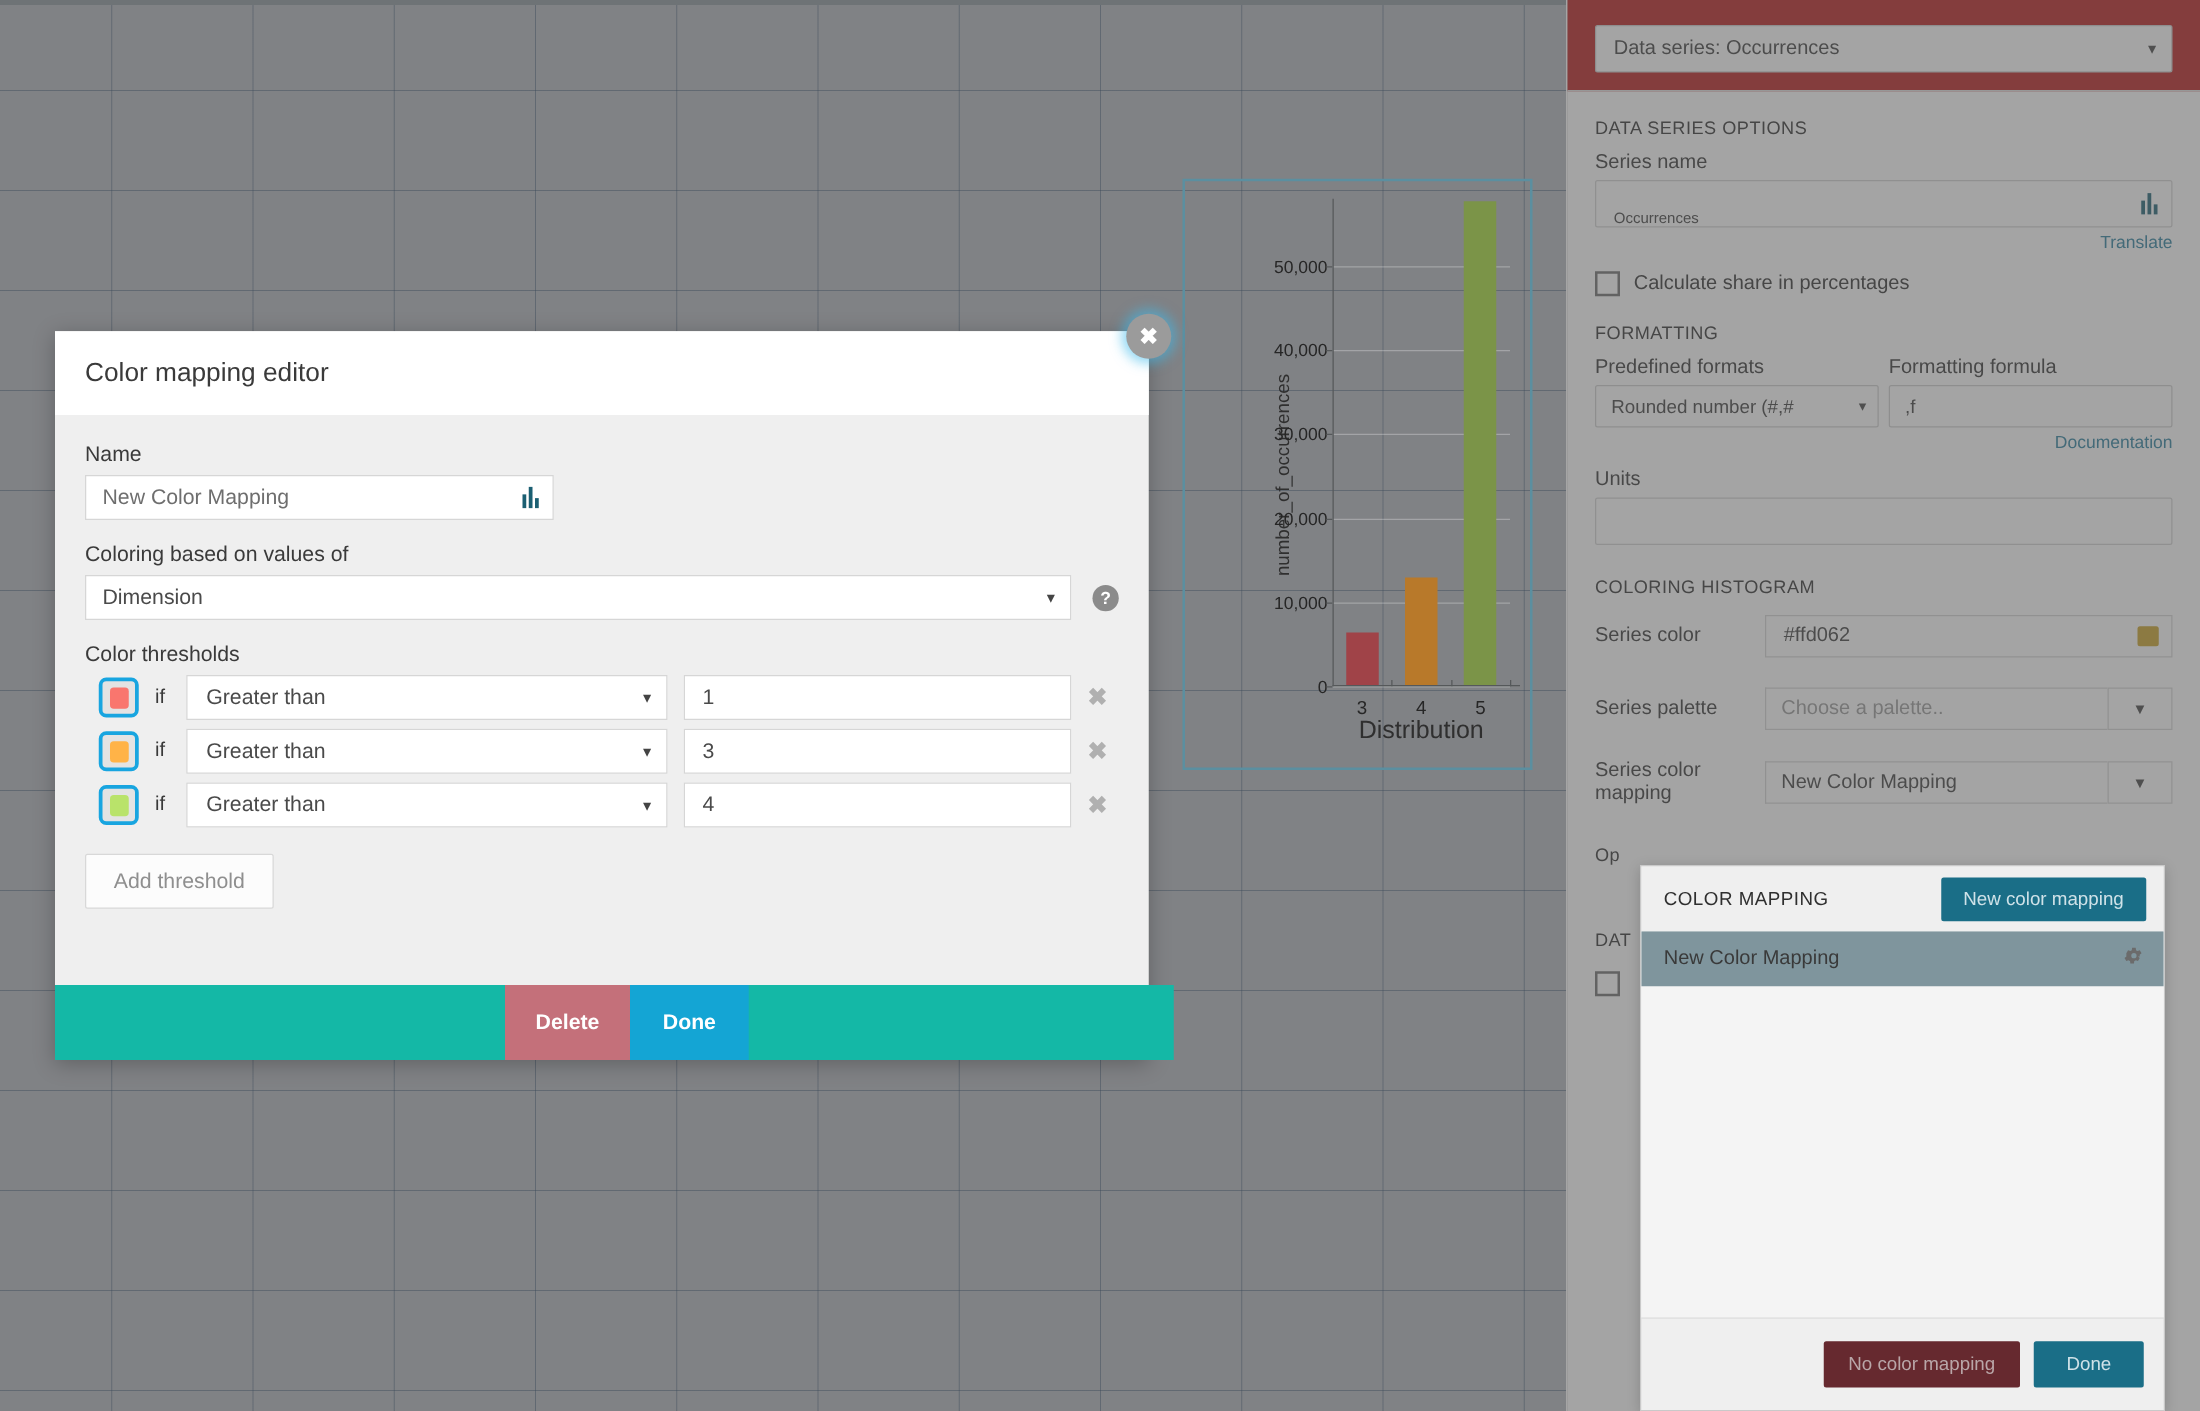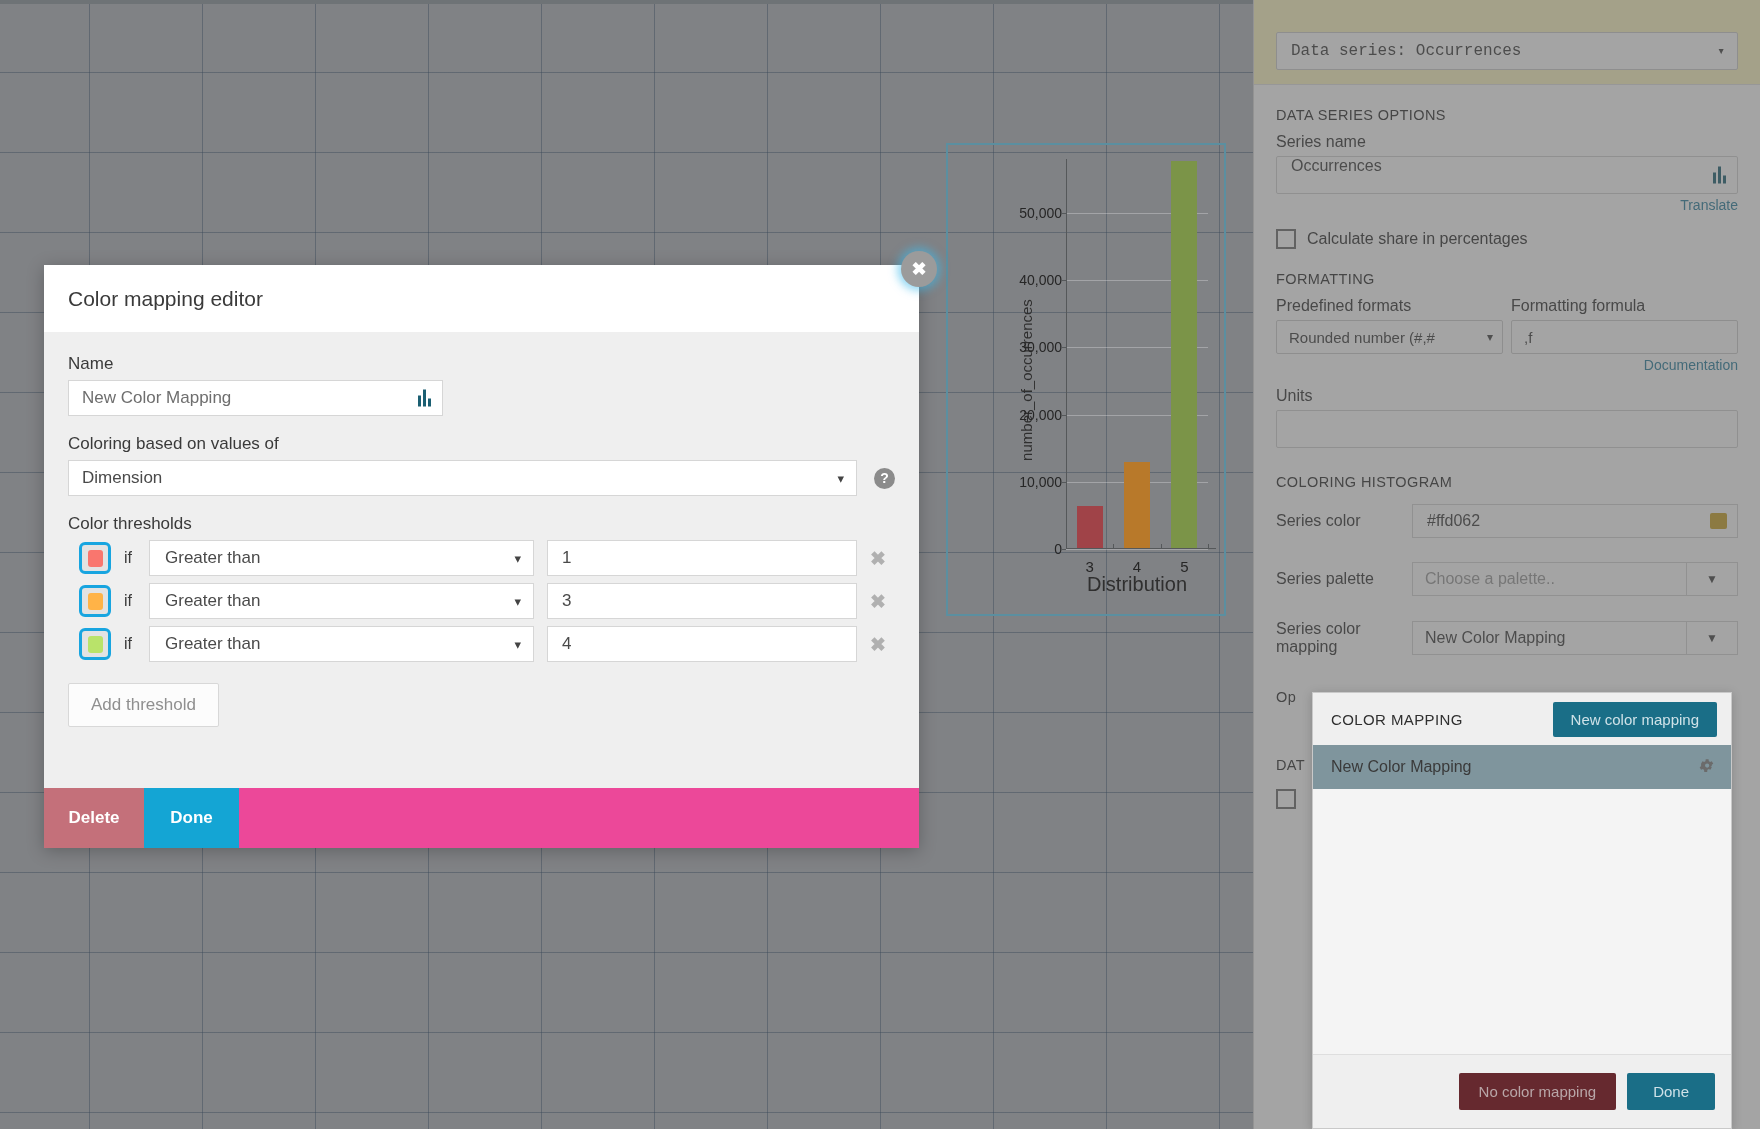--- a/index.html
+++ b/index.html
@@ -44,31 +44,31 @@
   .xtickmark{position:absolute;bottom:0;width:1px;height:5px;background:#55585a;}
   #xlab{position:absolute;left:118px;top:428px;width:142px;text-align:center;color:#2f2f2f;font-size:20px;}
 
   
   #right-panel{
     position:absolute;left:1253px;top:0;width:507px;height:1129px;
     background:#fff;box-sizing:border-box;border-left:1px solid #d9d9d9;
   }
   #right-dim{position:absolute;left:1253px;top:0;width:507px;height:1129px;background:rgba(90,90,90,.55);pointer-events:none;}
   .rp-pad{padding:0 22px;}
-  .rp-topbar{padding:32px 22px 14px 22px;border-bottom:1px solid #e2e2e2;background:#fef9c3;font-family:Liberation Mono, monospace;}
+  .rp-topbar{padding:20px 22px 14px 22px;border-bottom:1px solid #e2e2e2;background:#b91c1c;}
   .select-box{
     position:relative;height:38px;border:1px solid #cfcfcf;background:#fff;border-radius:2px;
     display:flex;align-items:center;padding:0 34px 0 14px;color:#3c3c3c;font-size:16px;box-sizing:border-box;
   }
   .select-box .chev{position:absolute;right:12px;top:50%;transform:translateY(-50%);color:#444;font-size:13px;}
   .sect-title{font-size:14.5px;letter-spacing:.4px;color:#2f2f2f;margin:22px 0 10px 0;}
   .fld-label{font-size:16px;color:#333;margin:0 0 5px 0;}
   .txt-input{
     position:relative;height:38px;border:1px solid #d3d3d3;background:#fff;border-radius:2px;
-    display:flex;align-items:flex-start;padding:0 40px 0 14px;color:#3c3c3c;font-size:16px;box-sizing:border-box;
+    display:flex;align-items:flex-end;padding:0 40px 0 14px;color:#3c3c3c;font-size:12px;box-sizing:border-box;
   }
   .link{color:#2a7f9e;font-size:14px;text-align:right;display:block;margin-top:3px;}
   .chk-row{display:flex;align-items:center;gap:11px;margin-top:16px;}
   .chkbox{width:20px;height:20px;border:2px solid #6d6d6d;background:transparent;box-sizing:border-box;}
   .chk-label{font-size:16px;color:#2f2f2f;}
   .two-col{display:flex;gap:8px;}
   .two-col > div{flex:1;}
   .sel-sm{
     position:relative;height:34px;border:1px solid #cfcfcf;background:#fff;border-radius:2px;
     display:flex;align-items:center;padding:0 28px 0 12px;color:#3c3c3c;font-size:15px;box-sizing:border-box;
@@ -114,21 +114,21 @@
   .btn-primary{background:#1a6e87;color:#cfe2e8;font-size:15px;padding:10px 26px;border:none;border-radius:2px;}
 
   
   #modal{
     position:absolute;left:44px;top:265px;width:875px;height:583px;
     background:#efefef;box-shadow:0 3px 16px rgba(0,0,0,.25);
   }
   #modal-head{height:67px;background:#fff;display:flex;align-items:center;padding:0 24px;box-sizing:border-box;}
   #modal-title{font-size:21px;color:#3a3a3a;}
   #modal-body{padding:22px 24px 0 24px;}
-  #modal-foot{position:absolute;left:0;bottom:0;width:875px;height:60px;background:#ec4899;display:flex;justify-content:flex-start;}
+  #modal-foot{position:absolute;left:0;bottom:0;width:875px;height:60px;background:#14b8a6;display:flex;justify-content:center;padding-left:20px;}
   #btn-delete{width:100px;background:#c4707a;color:#fff;font-size:17px;font-weight:bold;display:flex;align-items:center;justify-content:center;}
   #btn-done{width:95px;background:#14a5d4;color:#fff;font-size:17px;font-weight:bold;display:flex;align-items:center;justify-content:center;}
   #modal-close{
     position:absolute;right:-18px;top:-14px;width:36px;height:36px;border-radius:50%;
     background:#9b9b9b;color:#fff;display:flex;align-items:center;justify-content:center;
     font-size:18px;font-weight:bold;box-shadow:0 0 9px 4px rgba(62,186,235,.55);
   }
   .m-label{font-size:17px;color:#3a3a3a;margin:0 0 6px 0;}
   .m-input{
     position:relative;height:36px;background:#fff;border:1px solid #d6d6d6;box-sizing:border-box;

